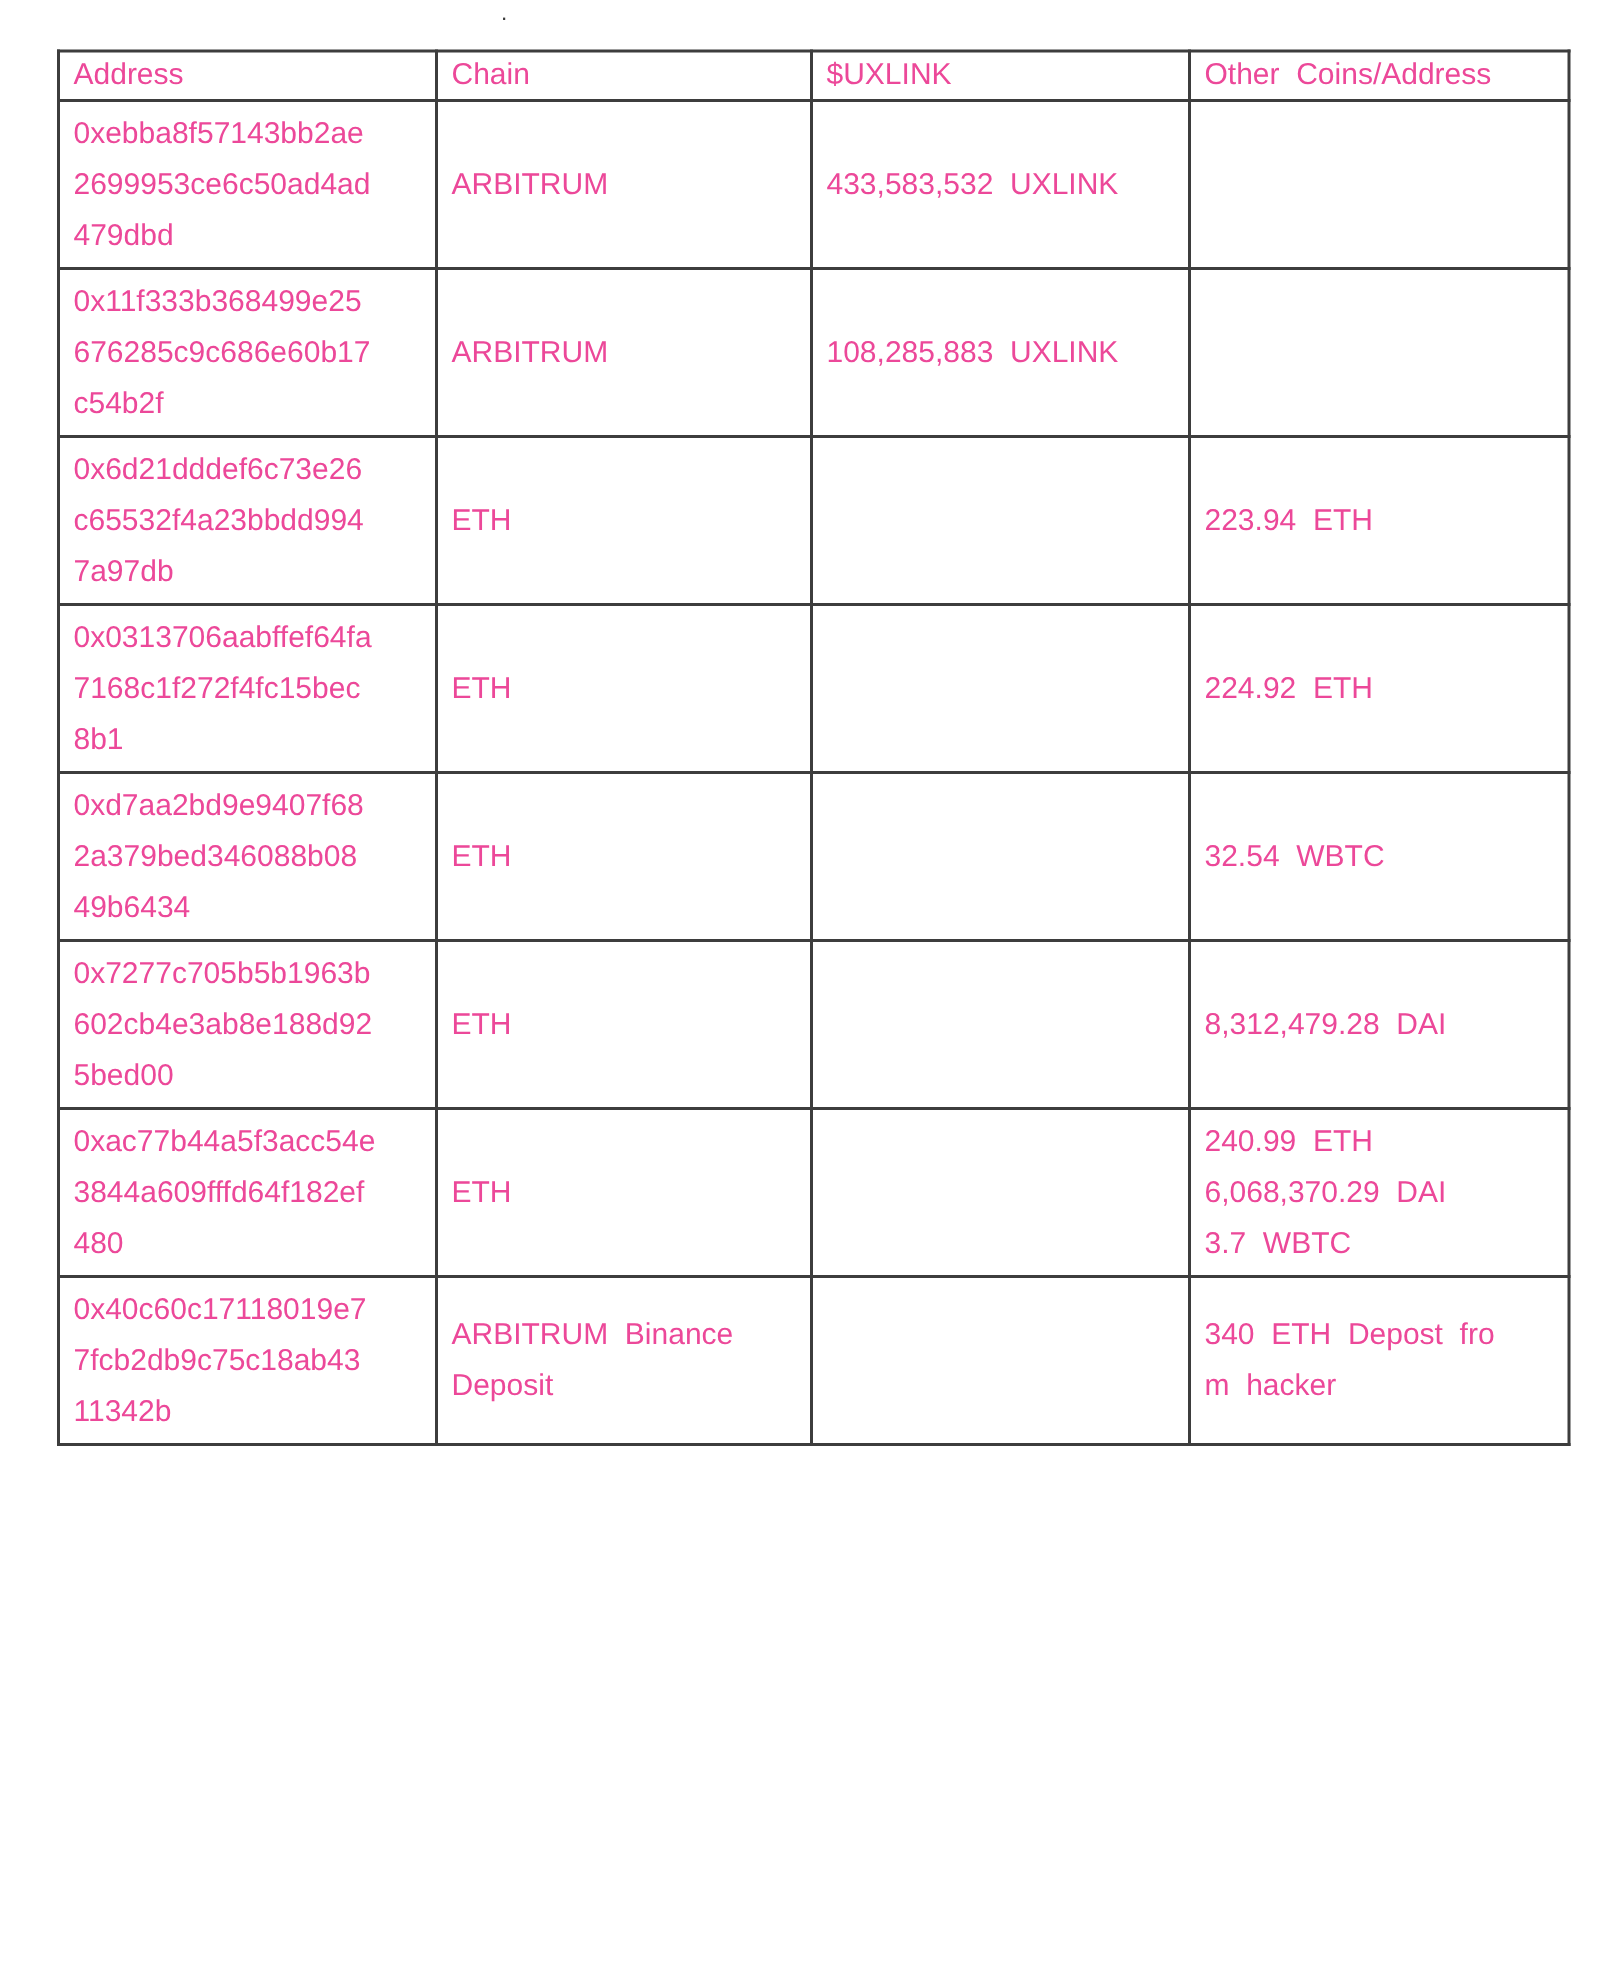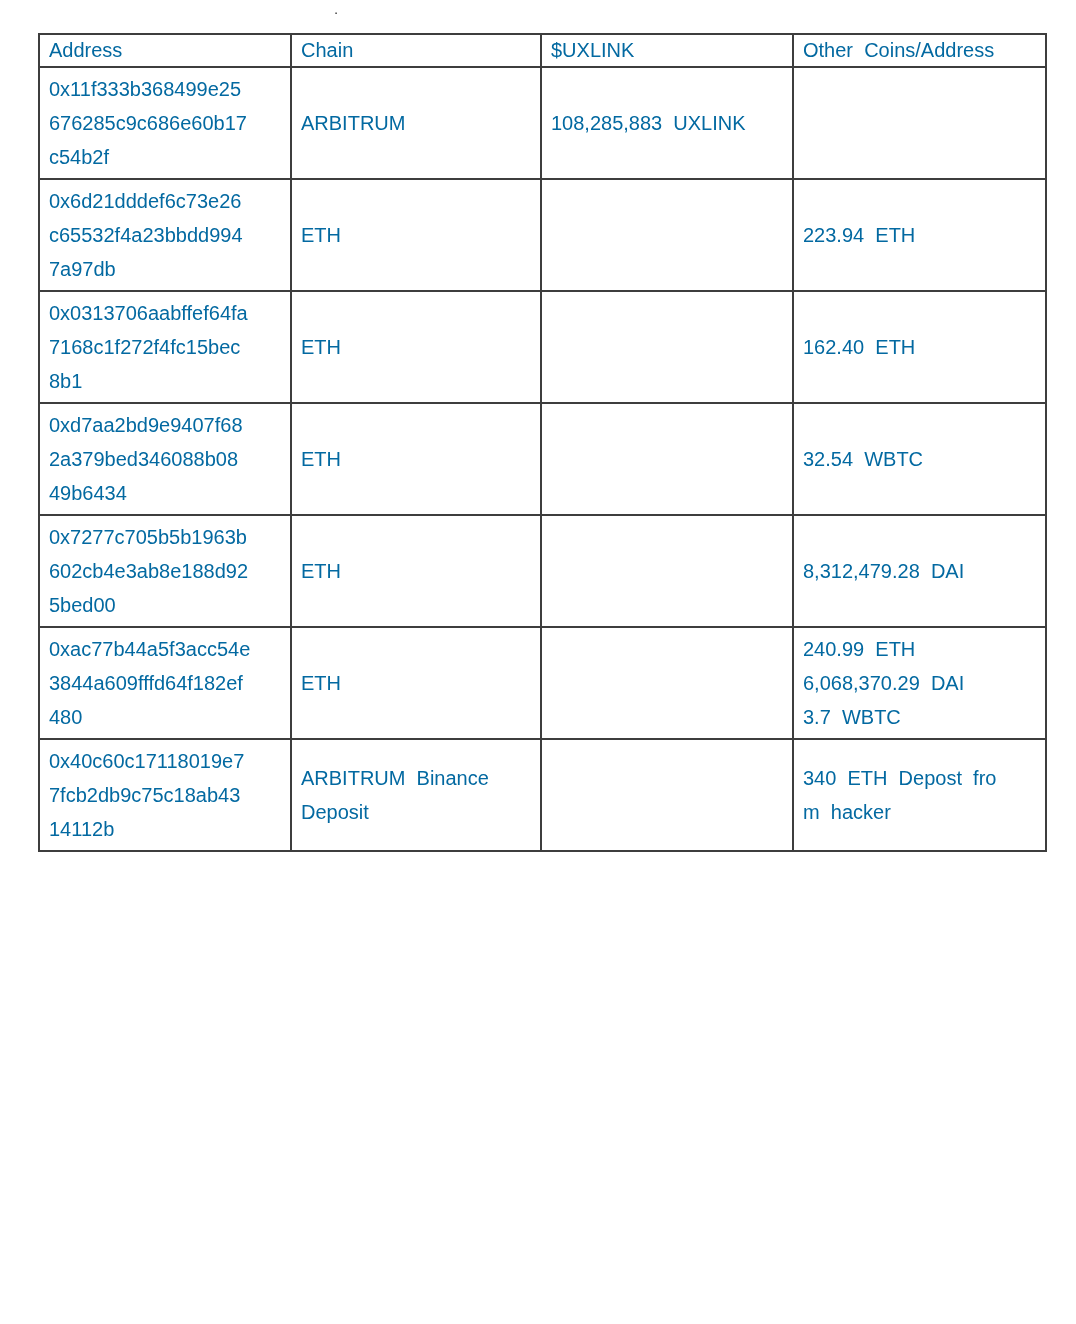--- a/index.html
+++ b/index.html
@@ -30,21 +30,21 @@
   .data-table th,
   .data-table td {
     border: 2px solid #3d3d3d;
     font-size: 20px;
     font-weight: normal;
     text-align: left;
     vertical-align: middle;
     white-space: pre-wrap;
     word-break: break-all;
     padding: 4px 8px 4px 9px;
-    color: #0369a1;
+    color: #ec4899;
   }
   .data-table thead th {
     height: 27px;
     line-height: 27px;
     padding-top: 2px;
     padding-bottom: 2px;
   }
   .data-table tbody td {
     line-height: 34px;
   }
@@ -70,20 +70,28 @@
   <thead>
     <tr>
       <th>Address</th>
       <th>Chain</th>
       <th>$UXLINK</th>
       <th>Other  Coins/Address</th>
     </tr>
   </thead>
   <tbody>
     <tr>
+      <td>0xebba8f57143bb2ae
+2699953ce6c50ad4ad
+479dbd</td>
+      <td>ARBITRUM</td>
+      <td>433,583,532  UXLINK</td>
+      <td></td>
+    </tr>
+    <tr>
       <td>0x11f333b368499e25
 676285c9c686e60b17
 c54b2f</td>
       <td>ARBITRUM</td>
       <td>108,285,883  UXLINK</td>
       <td></td>
     </tr>
     <tr>
       <td>0x6d21dddef6c73e26
 c65532f4a23bbdd994
@@ -91,21 +99,21 @@
       <td>ETH</td>
       <td></td>
       <td>223.94  ETH</td>
     </tr>
     <tr>
       <td>0x0313706aabffef64fa
 7168c1f272f4fc15bec
 8b1</td>
       <td>ETH</td>
       <td></td>
-      <td>162.40  ETH</td>
+      <td>224.92  ETH</td>
     </tr>
     <tr>
       <td>0xd7aa2bd9e9407f68
 2a379bed346088b08
 49b6434</td>
       <td>ETH</td>
       <td></td>
       <td>32.54  WBTC</td>
     </tr>
     <tr>
@@ -122,21 +130,21 @@
 480</td>
       <td>ETH</td>
       <td></td>
       <td>240.99  ETH
 6,068,370.29  DAI
 3.7  WBTC</td>
     </tr>
     <tr>
       <td>0x40c60c17118019e7
 7fcb2db9c75c18ab43
-14112b</td>
+11342b</td>
       <td>ARBITRUM  Binance
 Deposit</td>
       <td></td>
       <td>340  ETH  Depost  fro
 m  hacker</td>
     </tr>
   </tbody>
 </table>
 
 </body></html>

